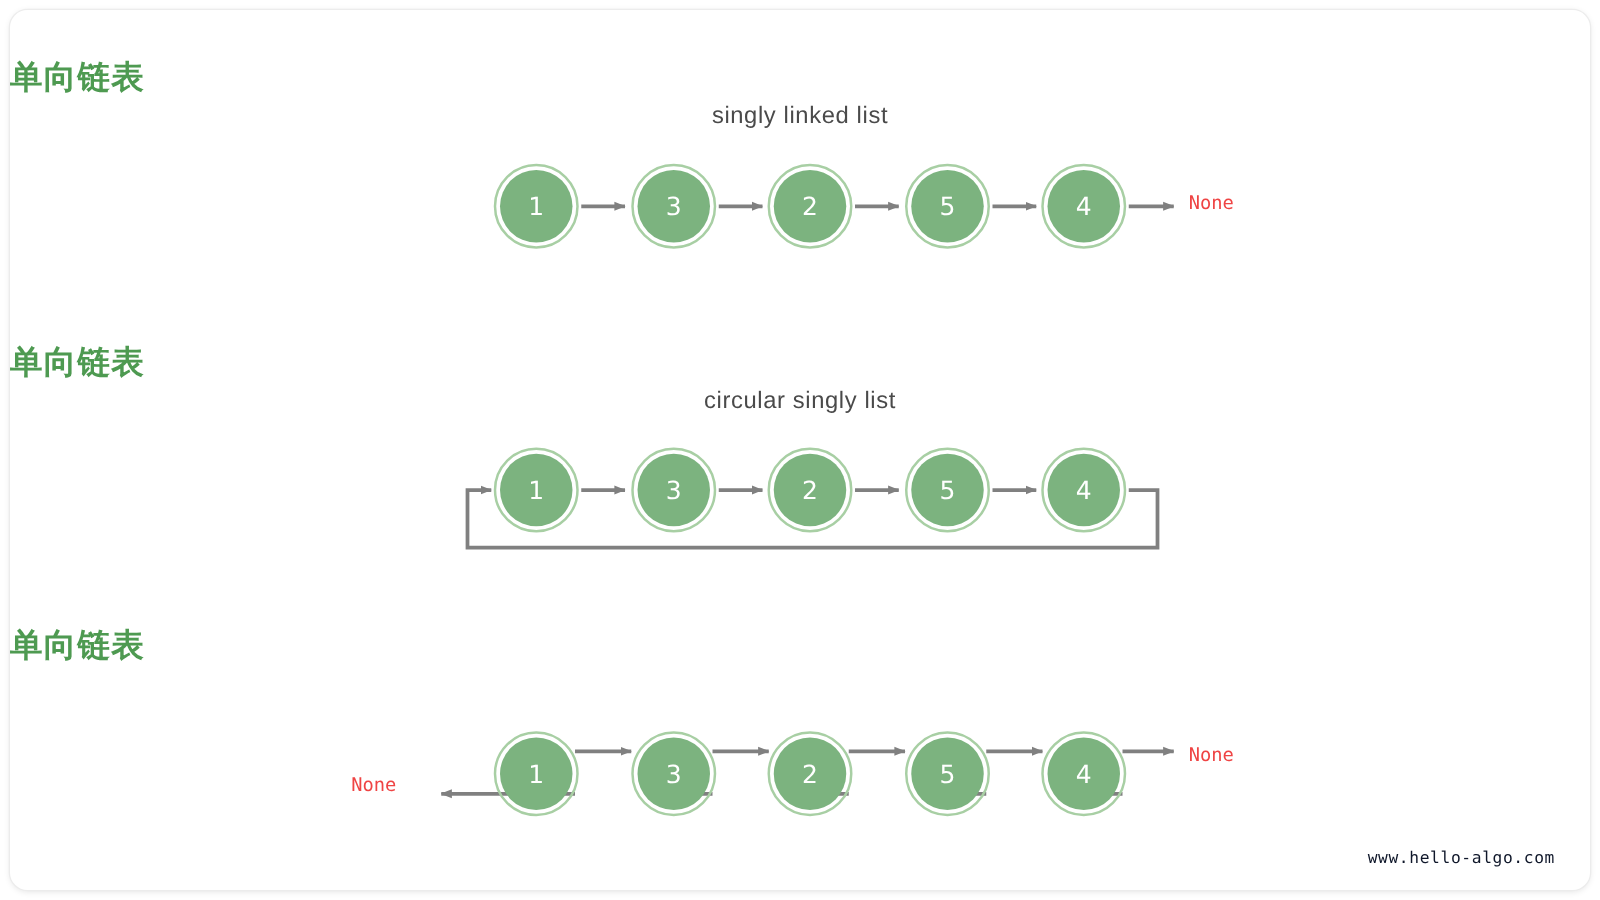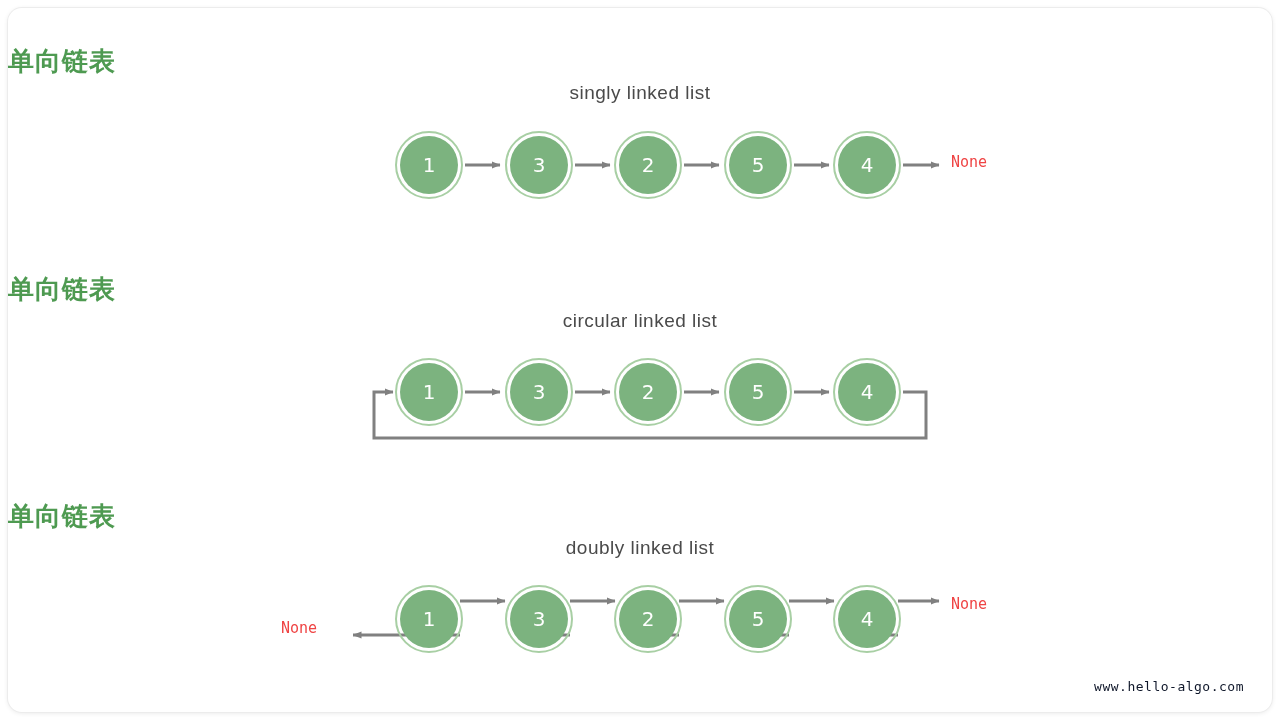--- a/index.html
+++ b/index.html
@@ -76,24 +76,23 @@
 </head>
 <body>
 
 <div id="canvas-card">
 
   <div class="section-title" style="top:36px;">单向链表</div>
   <div class="section-subtitle" style="top:74px;">singly linked list</div>
   <div class="none-label" style="left:943px; top:145px;">None</div>
 
   <div class="section-title" style="top:264px;">单向链表</div>
-  <div class="section-subtitle" style="top:302px;">circular linked list</div>
+  <div class="section-subtitle" style="top:302px;">circular singly list</div>
 
   <div class="section-title" style="top:491px;">单向链表</div>
-  <div class="section-subtitle" style="top:529px;">doubly linked list</div>
   <div class="none-label" style="left:273px; top:611px;">None</div>
   <div class="none-label" style="left:943px; top:587px;">None</div>
 
   <svg class="svg-layer" viewBox="0 0 1280 720">
     <defs>
       <marker id="arrowhead" markerWidth="9" markerHeight="8" refX="8.5" refY="4" orient="auto" markerUnits="userSpaceOnUse">
         <path d="M0,0.4 L9,4 L0,7.6 z" fill="#808080"></path>
       </marker>
     </defs>
 

